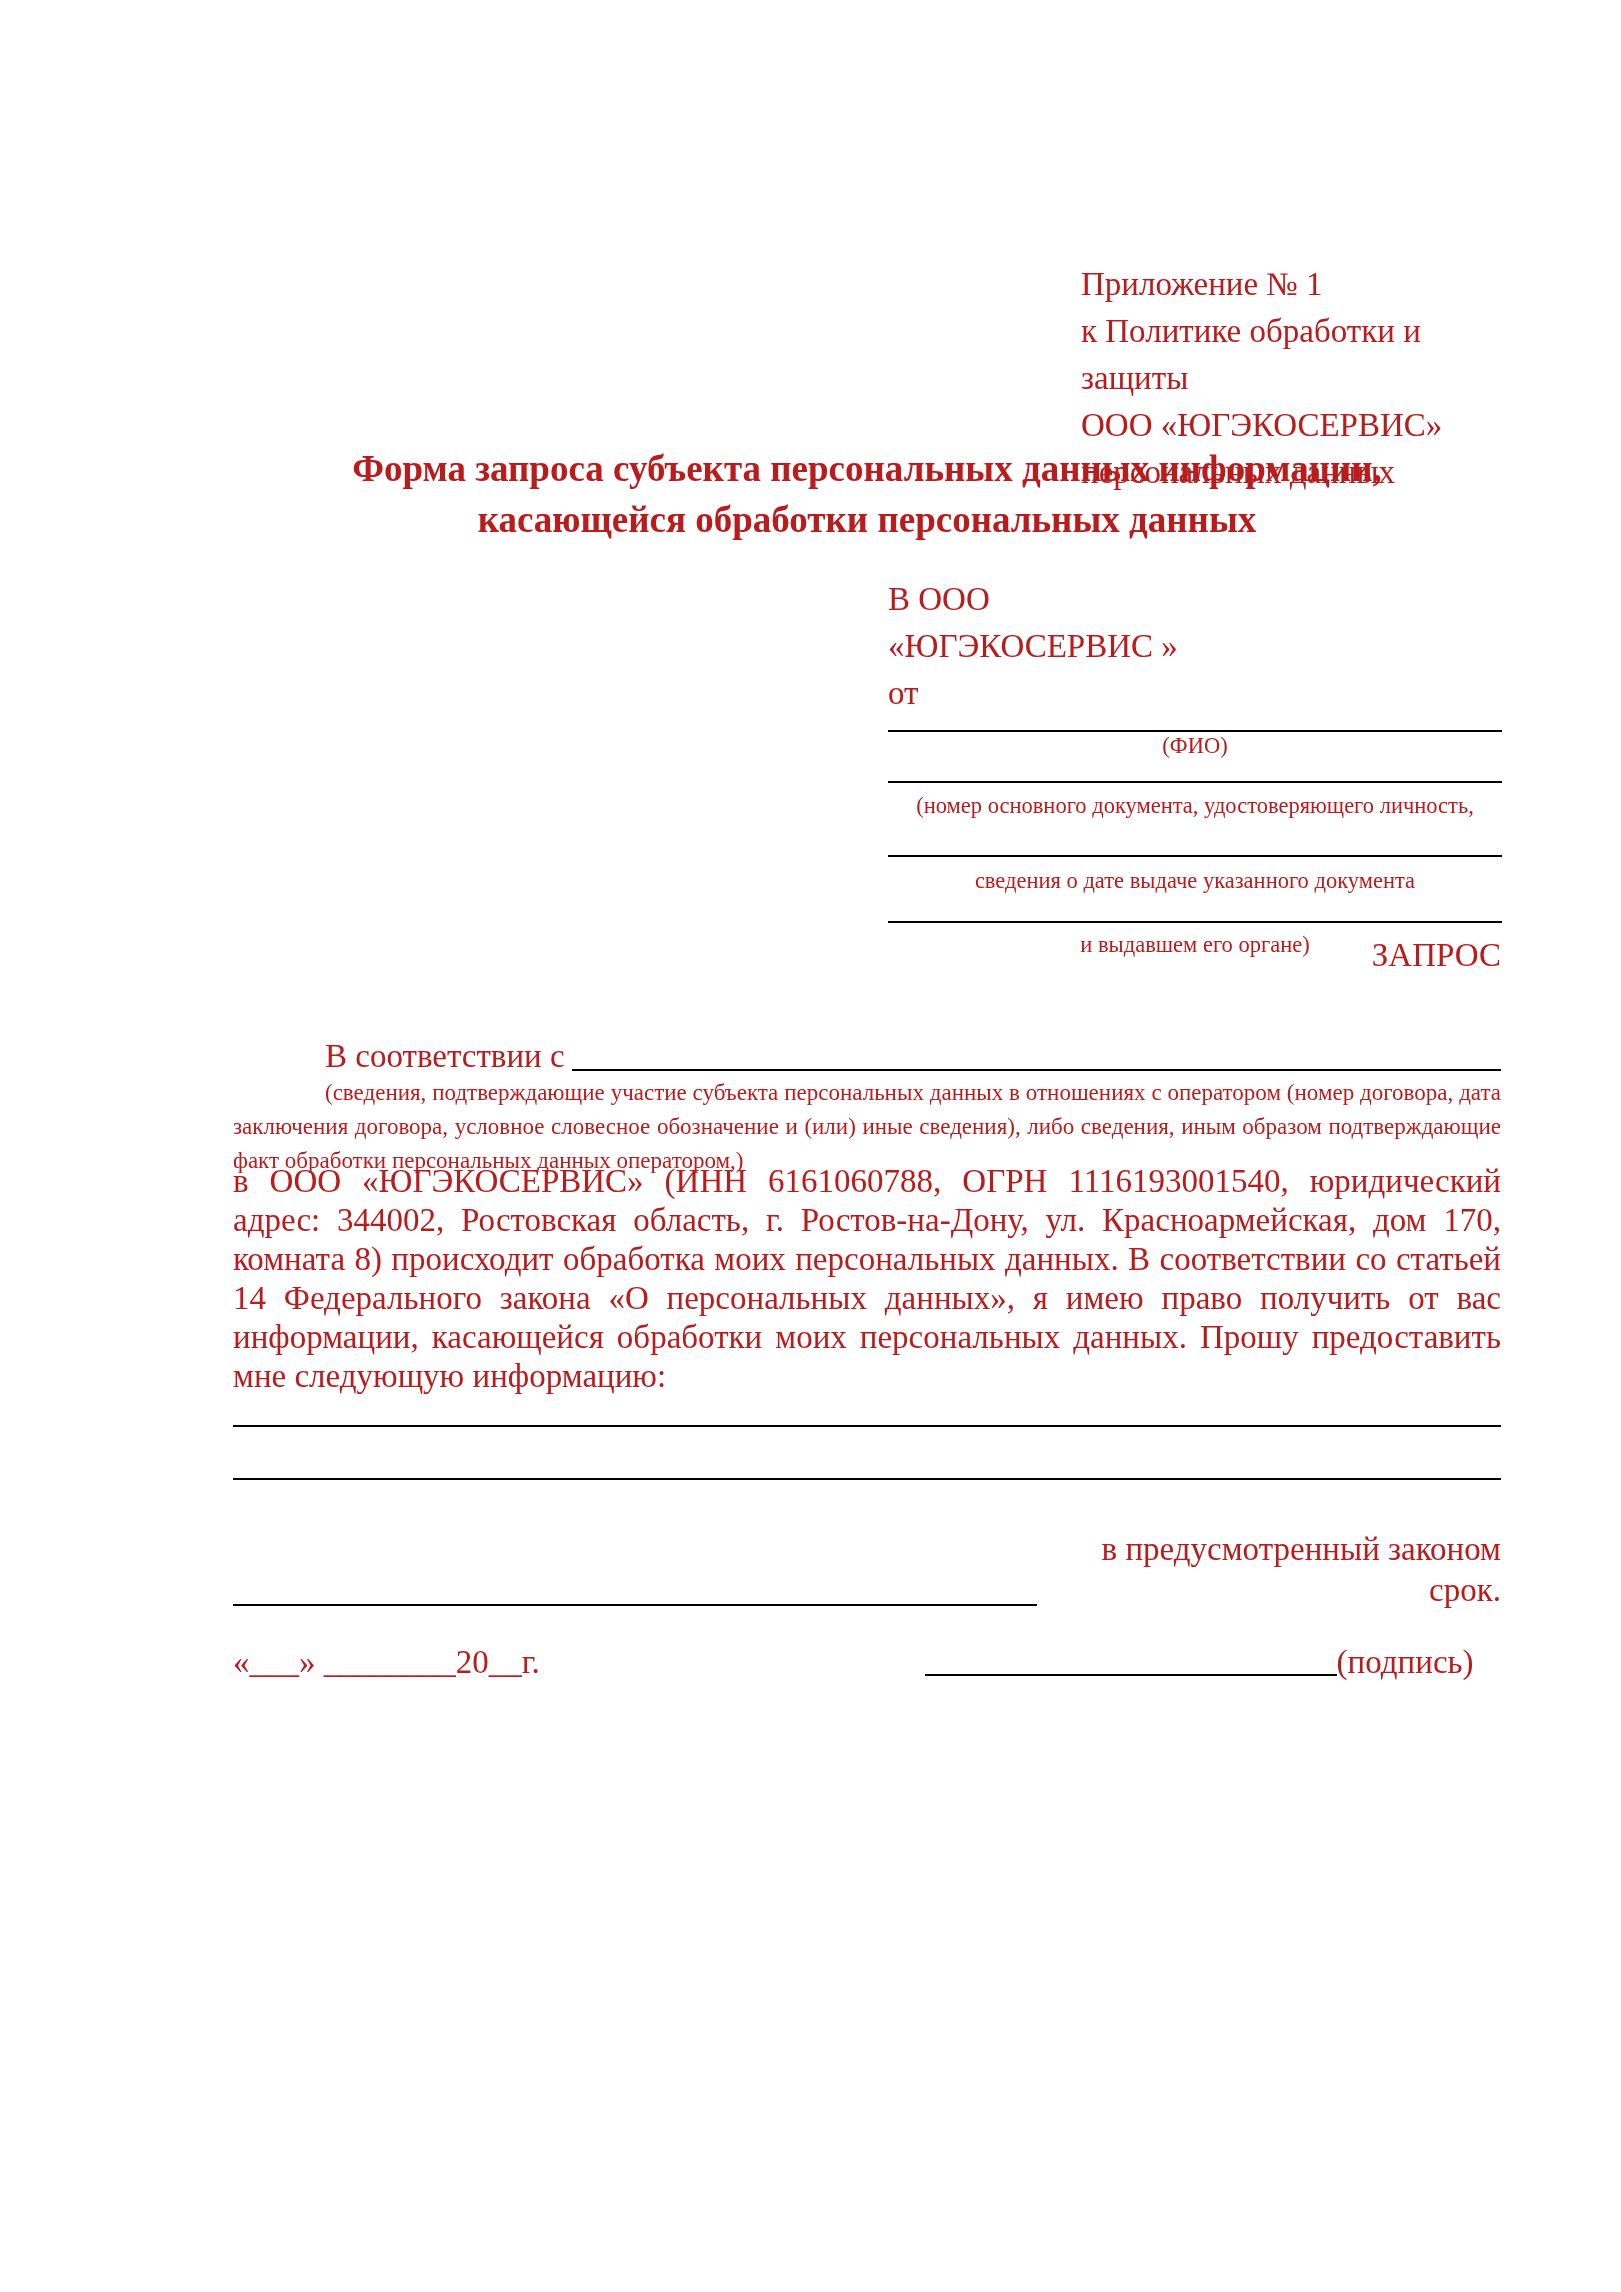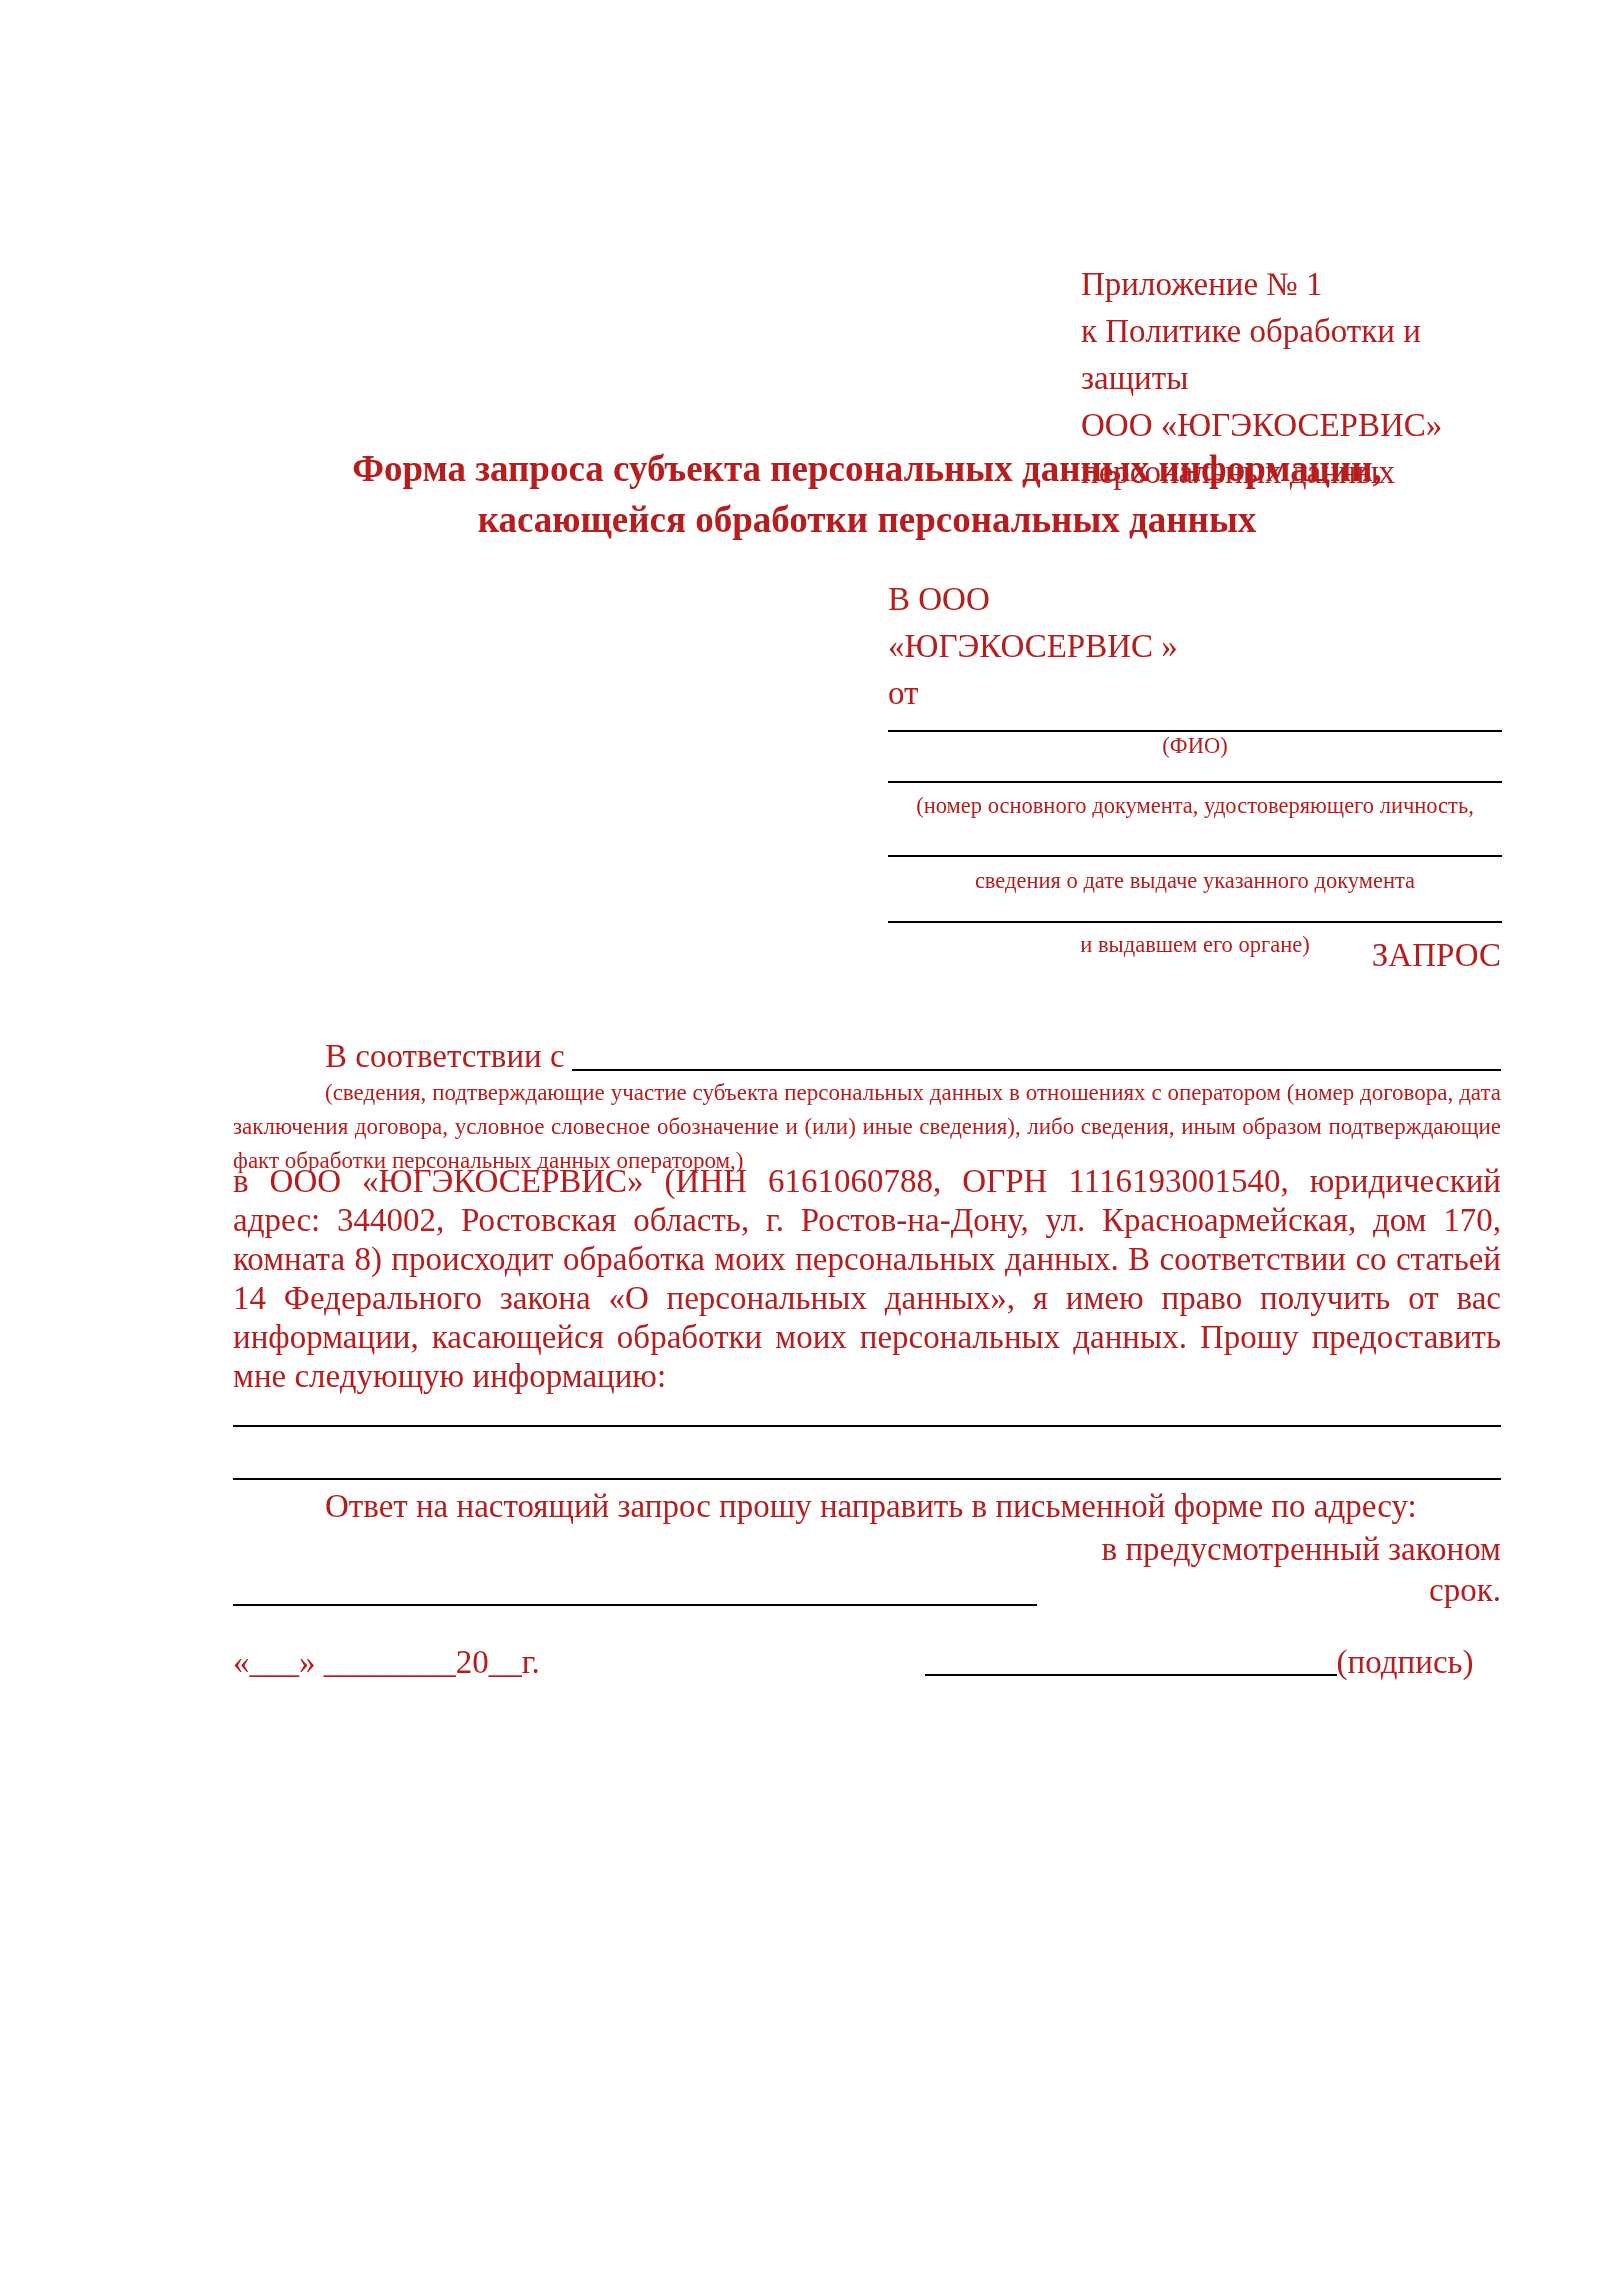--- a/index.html
+++ b/index.html
@@ -85,21 +85,20 @@
     <span class="hfill"></span>
   </div>
 
   <div class="abs footnote">(сведения, подтверждающие участие субъекта персональных данных в отношениях с оператором (номер договора, дата заключения договора, условное словесное обозначение и (или) иные сведения), либо сведения, иным образом подтверждающие факт обработки персональных данных оператором,)</div>
 
   <div class="abs body-par">в ООО «ЮГЭКОСЕРВИС» (ИНН 6161060788, ОГРН 1116193001540, юридический адрес: 344002, Ростовская область, г. Ростов-на-Дону, ул. Красноармейская, дом 170, комната 8) происходит обработка моих персональных данных. В соответствии со статьей 14 Федерального закона «О персональных данных», я имею право получить от вас информации, касающейся обработки моих персональных данных. Прошу предоставить мне следующую информацию:</div>
 
   <div class="abs fill-line rule1"></div>
   <div class="abs fill-line rule2"></div>
 
-  <div class="abs reply">Ответ на настоящий запрос прошу направить в письменной форме по адресу:</div>
 
   <div class="abs reply-row">
     <span class="rfill"></span>
     <span class="rtext">в предусмотренный законом срок.</span>
   </div>
 
   <div class="abs sig-row">
     <span>«___» ________20__г.</span>
     <span class="sig-right">
       <span class="sigfill"></span>

